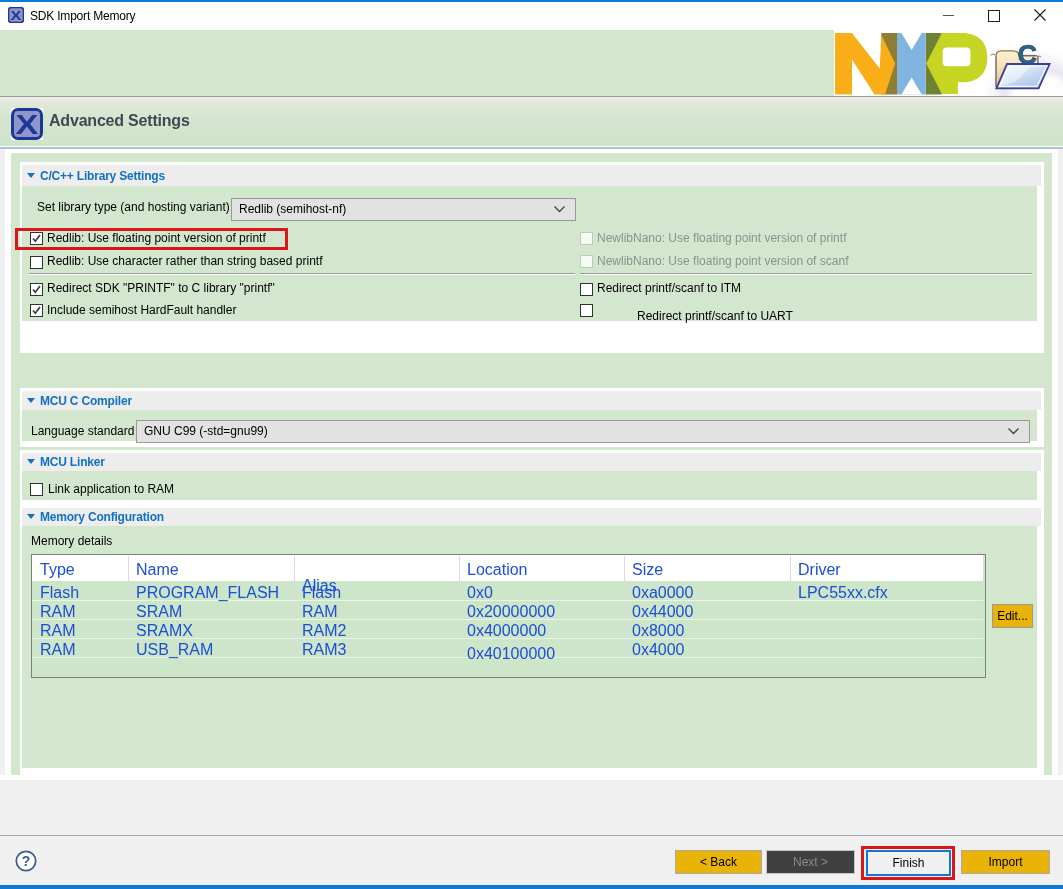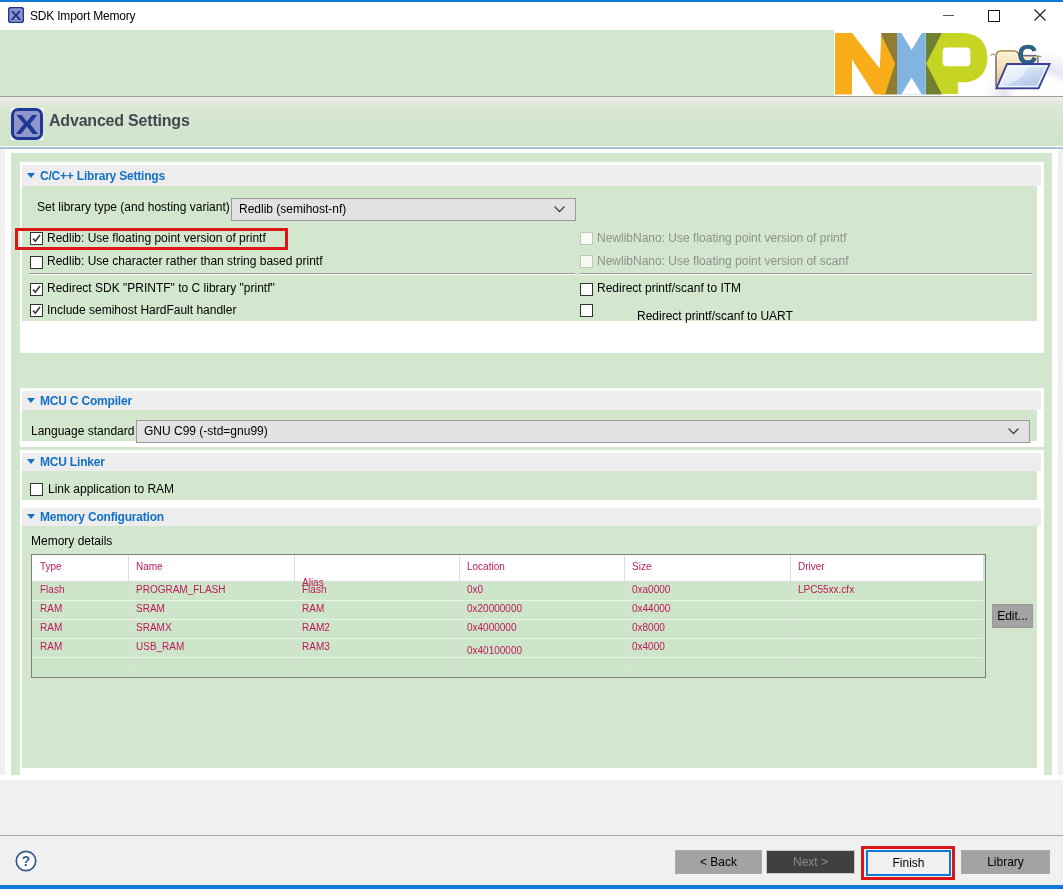--- a/index.html
+++ b/index.html
@@ -44,24 +44,24 @@
   .cblab{position:absolute;font-size:12px;letter-spacing:0;white-space:nowrap;color:#000;}
   .cblab.dis{color:#8d918d;}
   .combo{position:absolute;background:#e2e2e2;border:1px solid #999999;}
   .combo .ctext{position:absolute;left:7px;top:3px;font-size:12px;letter-spacing:0;color:#000;white-space:nowrap;}
   .combo svg{position:absolute;}
   .sep{position:absolute;height:1px;background:#9a9a9a;}
   
   #memtable{left:31px;top:554px;width:953px;height:122px;border:1px solid #7e7e7e;background:#cde5c8;}
   .th{position:absolute;top:0;height:26px;background:#fff;}
   .thline{position:absolute;top:1px;width:1px;height:120px;background:#dcdcdc;}
-  .ttext{position:absolute;font-size:10px;letter-spacing:0;color:#be185d;white-space:nowrap;}
+  .ttext{position:absolute;font-size:16px;letter-spacing:0;color:#1d4ed8;white-space:nowrap;}
   .rowline{position:absolute;left:0px;width:951px;height:1px;background:#e9f4e5;}
   
-  .btn{position:absolute;background:#a3a3a3;border:1px solid #a9a9a9;
+  .btn{position:absolute;background:#eab308;border:1px solid #a9a9a9;
        font-size:12px;letter-spacing:0;color:#000;text-align:center;}
   
   #botwhite{left:0;top:775px;width:1063px;height:5px;background:#fff;}
   #botbar{left:0;top:780px;width:1063px;height:106px;background:#f0f0f0;}
   #botsep{left:0;top:835px;width:1063px;height:1px;background:#a6a6a6;}
   #botline{left:0;top:885px;width:1063px;height:4px;background:#1079d8;}
   .redrect{position:absolute;border:3px solid #da1718;}
 </style>
 </head>
 <body>
@@ -271,15 +271,15 @@
 <div class="abs" id="botwhite"></div>
 <div class="abs" id="botbar"></div>
 <div class="abs" id="botsep"></div>
 <svg class="abs" style="left:15px;top:850px;" width="22" height="22" viewBox="0 0 22 22">
   <circle cx="11" cy="11" r="9.7" fill="#fdfdfd" stroke="#3a5c8c" stroke-width="1.7"></circle>
   <text x="11" y="16" font-family="Liberation Sans" font-size="14" font-weight="bold" fill="#3a5c8c" text-anchor="middle">?</text>
 </svg>
 <div class="btn" style="left:675px;top:850px;width:85px;height:22px;line-height:22px;">&lt; Back</div>
 <div class="btn" style="left:766px;top:850px;width:87px;height:22px;line-height:22px;background:#404040;border-color:#c6c6c6;color:#8b8b8b;">Next &gt;</div>
 <div class="btn" style="left:866px;top:850px;width:81px;height:22px;line-height:22px;background:#f0f0f0;border:2px solid #1079d8;">Finish</div>
-<div class="btn" style="left:961px;top:850px;width:87px;height:22px;line-height:22px;">Library</div>
+<div class="btn" style="left:961px;top:850px;width:87px;height:22px;line-height:22px;">Import</div>
 <div class="redrect" style="left:861px;top:846px;width:88px;height:28px;"></div>
 <div class="abs" id="botline"></div>
 
 </body></html>

